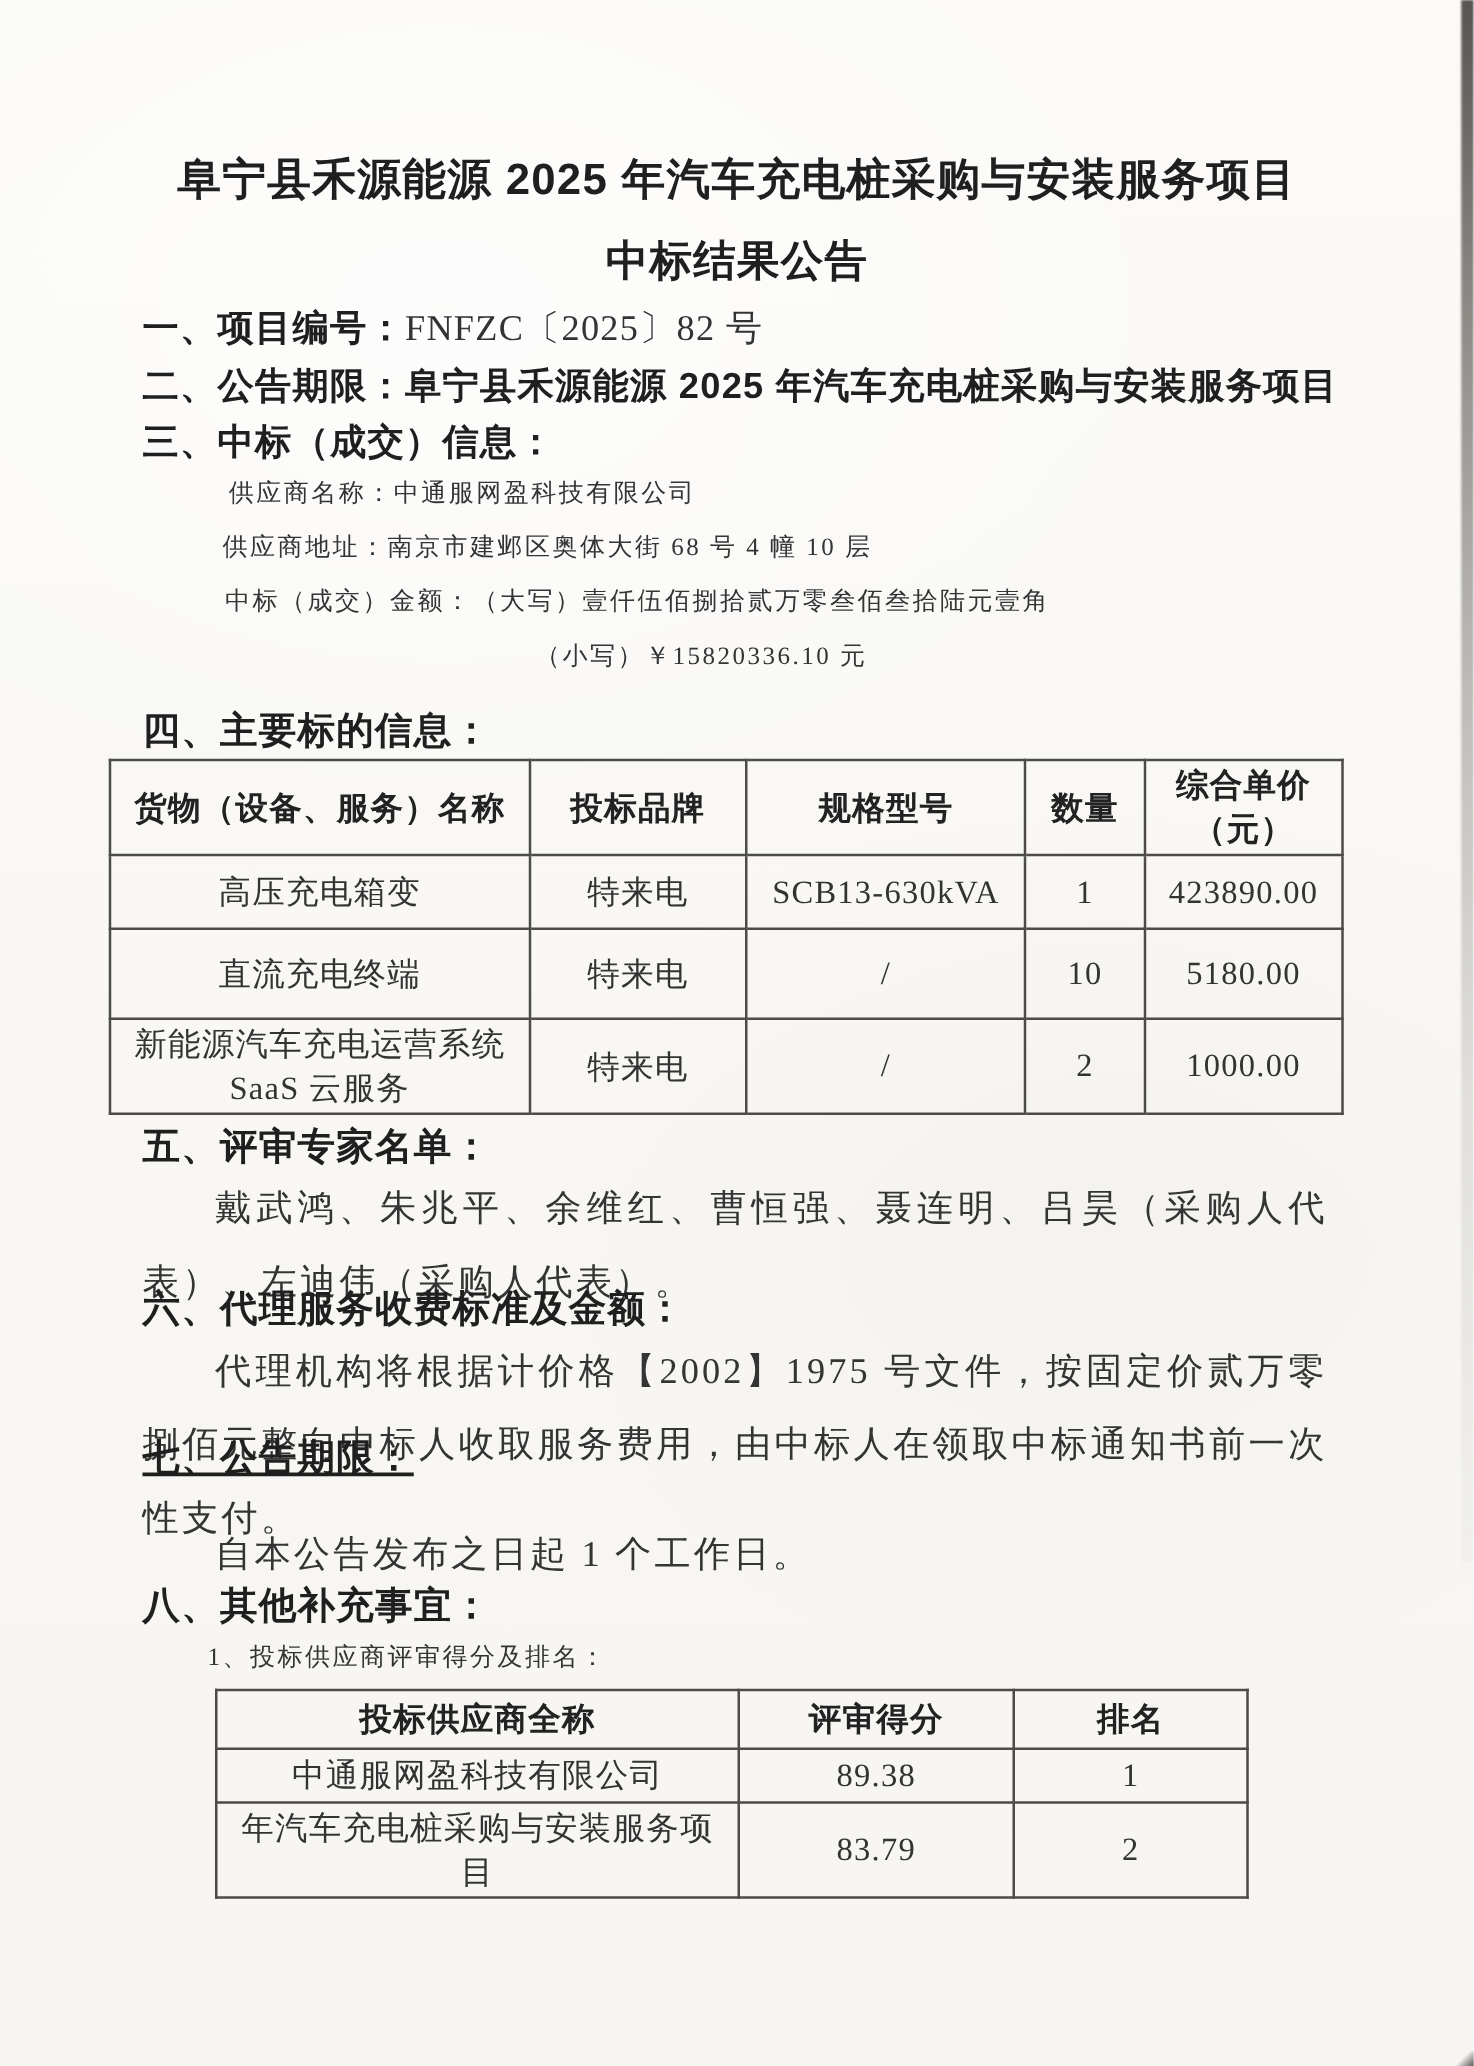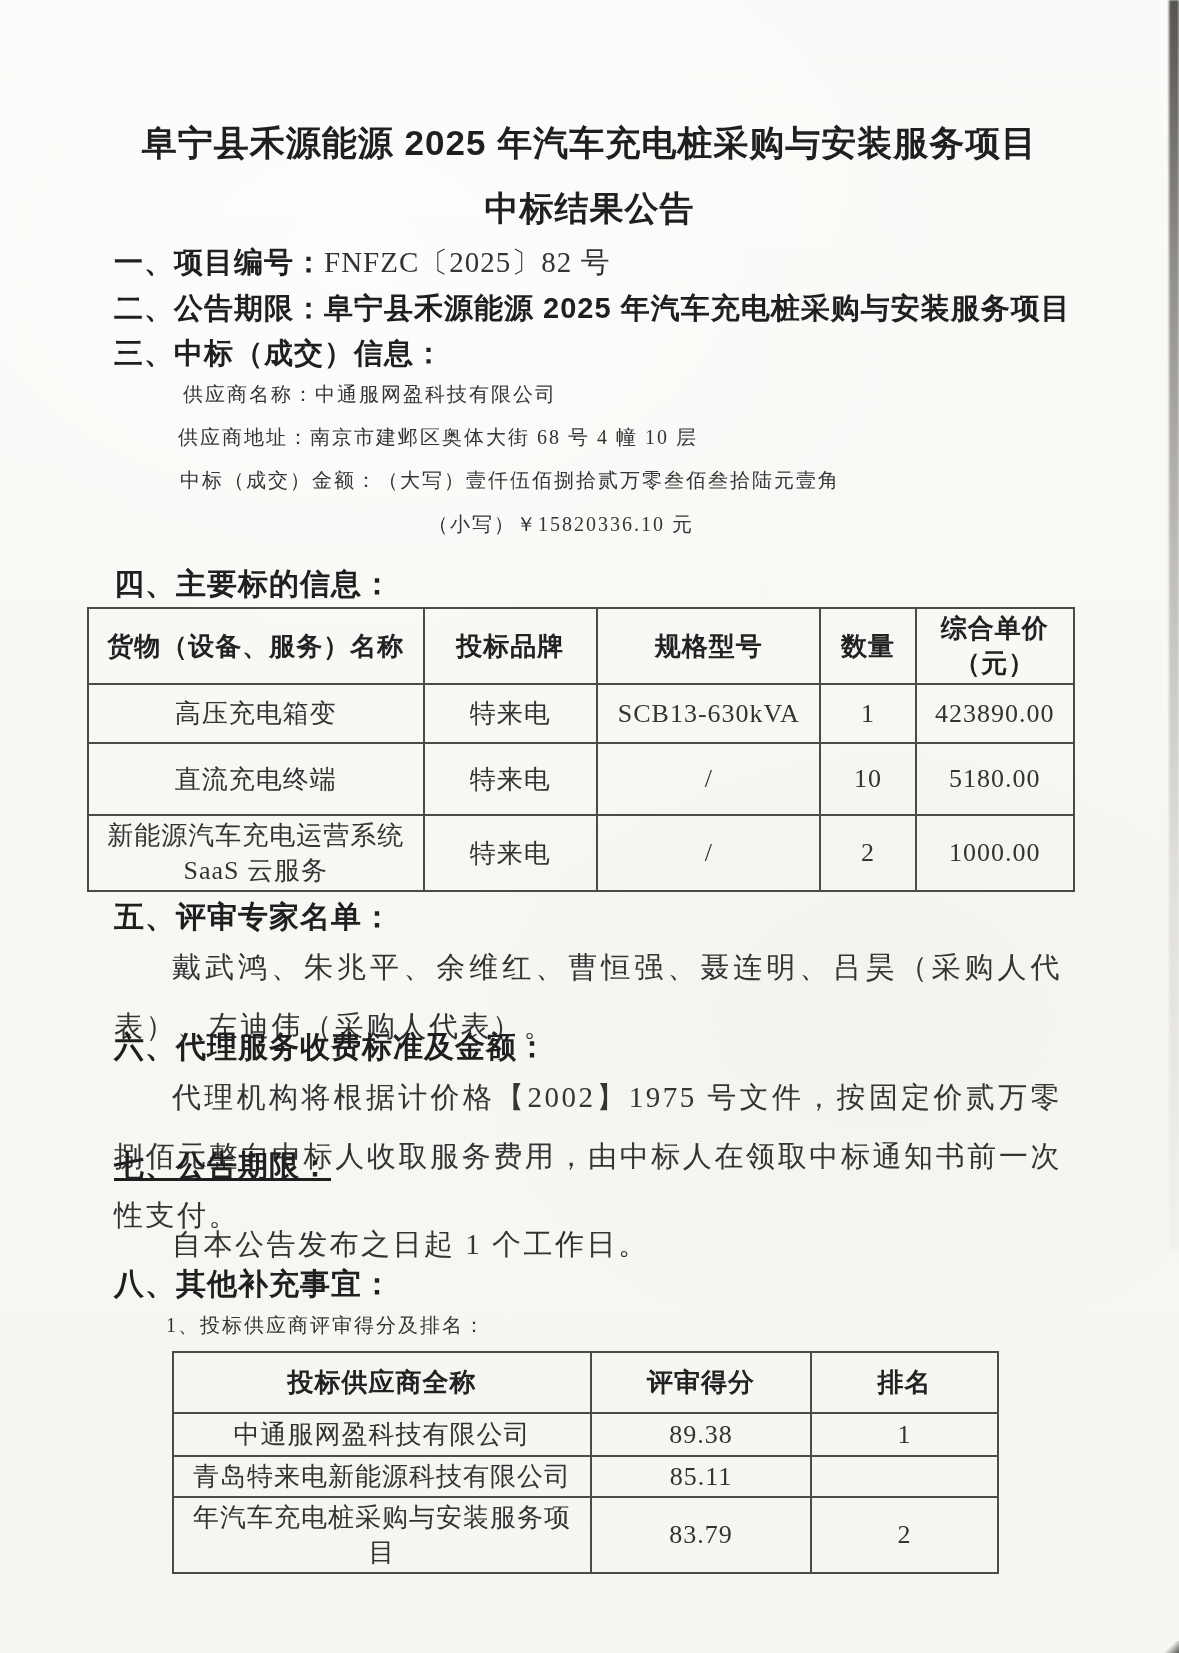--- a/index.html
+++ b/index.html
@@ -38,21 +38,21 @@
   .sechead{position:absolute;left:114px;font-size:30px;letter-spacing:1px;white-space:nowrap;}
   .para{position:absolute;left:114px;width:948px;font-size:29px;line-height:59px;
         letter-spacing:2.5px;text-align:justify;text-indent:2em;color:#343434;}
   table{border-collapse:collapse;table-layout:fixed;}
   .t1{position:absolute;top:607px;left:87px;width:988px;}
   .t2{position:absolute;top:1351px;left:172px;width:827px;}
   td,th{border:2px solid #4d4b48;text-align:center;vertical-align:middle;
         font-size:26px;color:#333;padding:2px 6px;letter-spacing:1px;}
   th{font-family:"Liberation Sans", sans-serif;font-weight:700;color:#222;}
   .t1 tr.hr{height:67px;} .t1 tr.r1{height:59px;} .t1 tr.r2{height:72px;} .t1 tr.r3{height:74px;}
-  .t2 tr.hr{height:61px;} .t2 tr.r1{height:43px;} .t2 tr.r2{height:40px;} .t2 tr.r3{height:46px;}
+  .t2 tr.hr{height:47px;} .t2 tr.r1{height:43px;} .t2 tr.r2{height:40px;} .t2 tr.r3{height:46px;}
   .num{font-family:"Liberation Serif", serif;letter-spacing:1px;}
 </style>
 </head>
 <body>
 
 <div class="page">
 
   <div class="title title1 hsans">阜宁县禾源能源 2025 年汽车充电桩采购与安装服务项目</div>
   <div class="title title2 hsans">中标结果公告</div>
 
@@ -148,25 +148,20 @@
         <tr class="hr">
       <th>投标供应商全称</th>
       <th>评审得分</th>
       <th>排名</th>
     </tr>
     <tr class="r1">
       <td>中通服网盈科技有限公司</td>
       <td class="num">89.38</td>
       <td class="num">1</td>
     </tr>
-    <tr class="r2">
-      <td>青岛特来电新能源科技有限公司</td>
-      <td class="num">85.11</td>
-      <td class="num"></td>
-    </tr>
     <tr class="r3">
       <td>年汽车充电桩采购与安装服务项目</td>
       <td class="num">83.79</td>
       <td class="num">2</td>
     </tr>
   </tbody>
     </table>
 
   <div class="edge-shadow"></div>
   <div class="edge-nick"></div>

